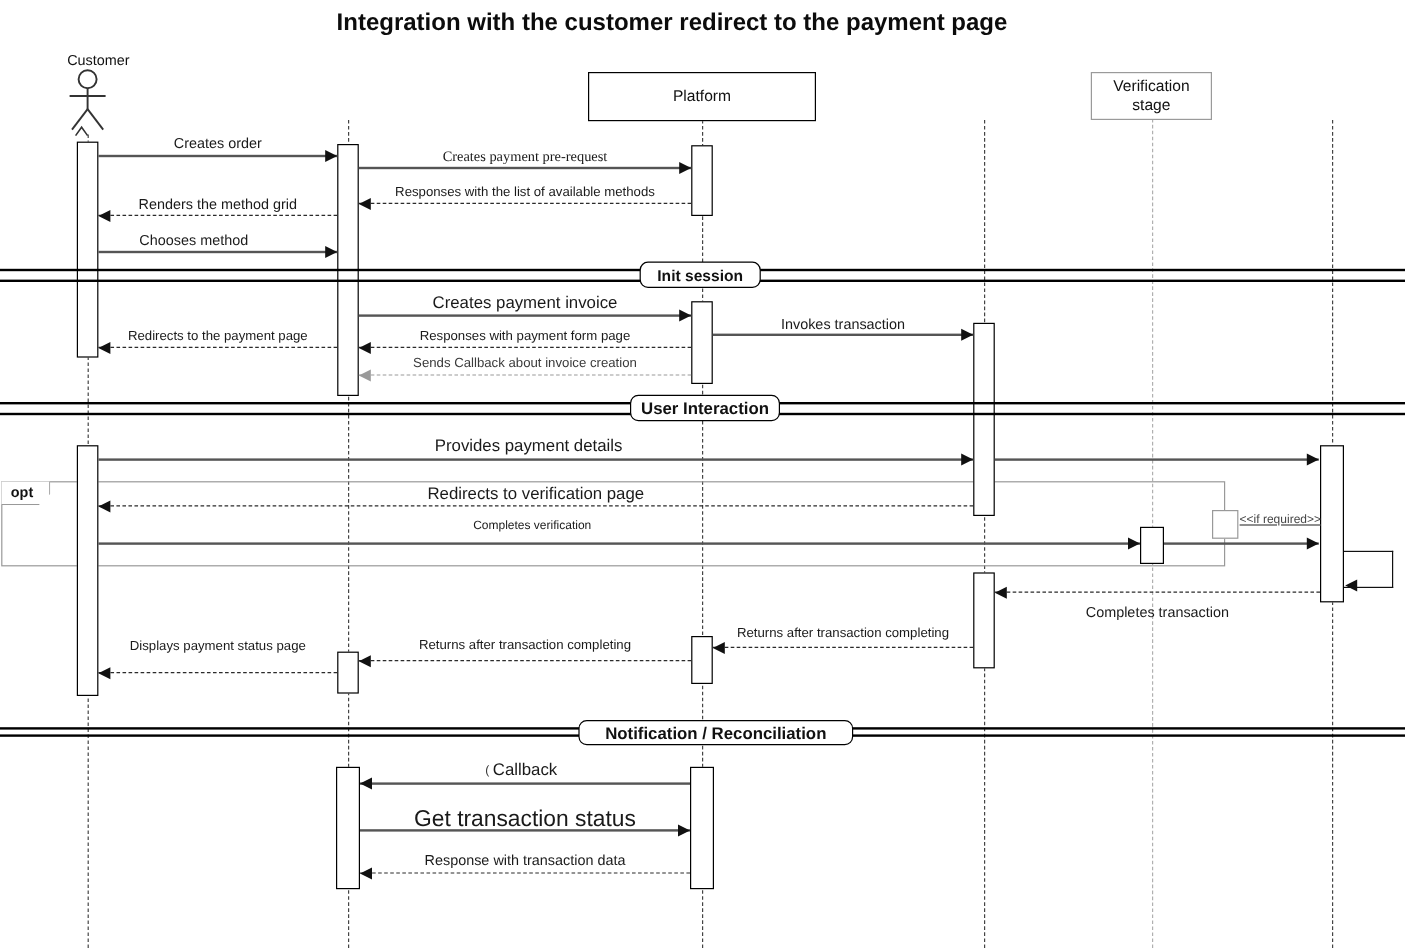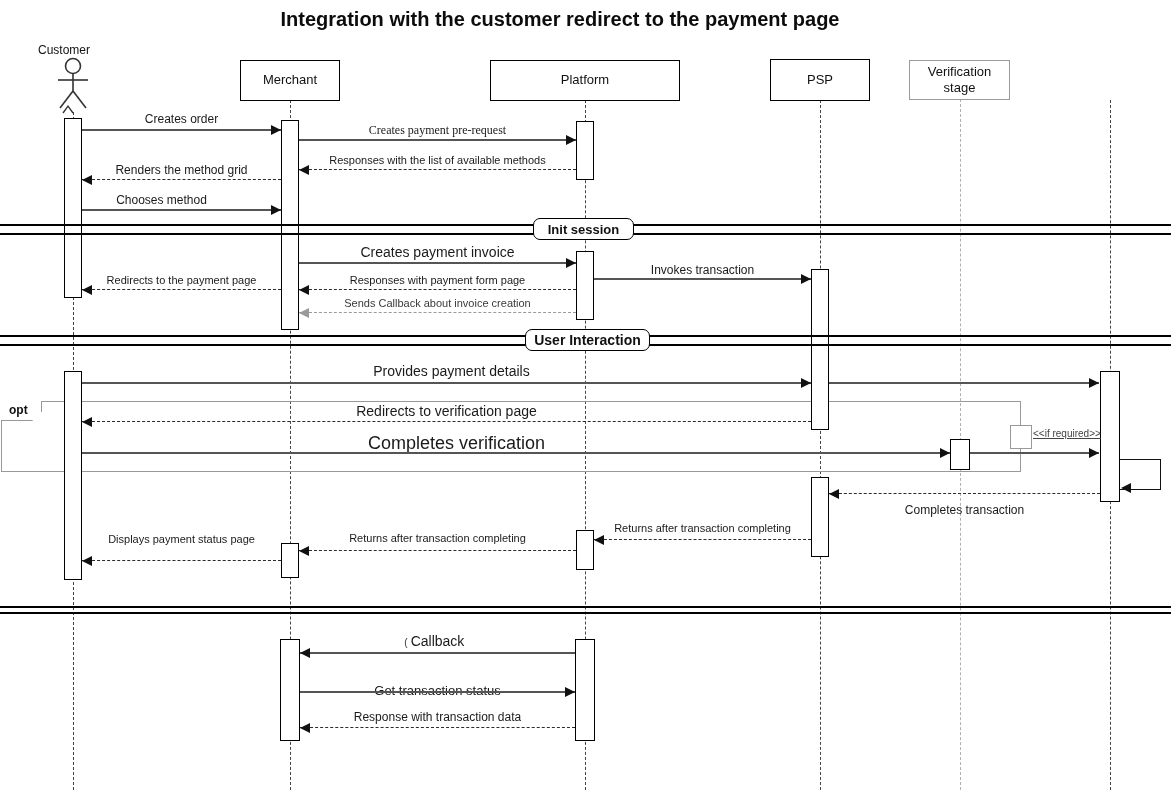--- a/index.html
+++ b/index.html
@@ -11,21 +11,21 @@
   .title {
     position:absolute; left:0; top:8px; width:1120px; text-align:center;
     font-size:20px; font-weight:bold; color:#0c0c0c; z-index:6;
   }
   .pbox {
     position:absolute; background:#fff; border:1.5px solid #000; box-sizing:border-box;
     display:flex; align-items:center; justify-content:center; text-align:center;
     font-size:13px; line-height:1.25; z-index:3;
   }
   .pbox.gray { border-color:#9a9a9a; }
-  .plabel { position:absolute; font-size:12px; text-align:left; z-index:3; }
+  .plabel { position:absolute; font-size:12px; text-align:right; z-index:3; }
   .lifeline { position:absolute; width:0; border-left:1px dashed #444; z-index:1; }
   .lifeline.gray { border-left-color:#b0b0b0; }
   .bar {
     position:absolute; background:#fff; border:1.5px solid #000;
     box-sizing:border-box; z-index:3;
   }
   .mlabel {
     position:absolute; text-align:center; font-size:12px; color:#1a1a1a;
     z-index:4; white-space:nowrap;
   }
@@ -78,28 +78,22 @@
     <svg width="36" height="57" viewBox="0 0 36 57">
       <circle cx="18" cy="9" r="7.5" fill="#fff" stroke="#333" stroke-width="1.6"></circle>
       <line x1="18" y1="16.5" x2="18" y2="34" stroke="#333" stroke-width="1.6"></line>
       <line x1="3" y1="23" x2="33" y2="23" stroke="#333" stroke-width="1.6"></line>
       <line x1="18" y1="34" x2="5" y2="51" stroke="#333" stroke-width="1.6"></line>
       <line x1="18" y1="34" x2="31" y2="51" stroke="#333" stroke-width="1.6"></line>
       <polyline points="8,56 13,49 18,56" fill="none" stroke="#333" stroke-width="1.3"></polyline>
     </svg>
   </div>
 
-  <div class="pbox" style="left:240px; top:60px; width:100px; height:41px;">
-    <span>Merchant</span>
-  </div>
   <div class="pbox" style="left:490px; top:60px; width:190px; height:41px;">
     <span>Platform</span>
-  </div>
-  <div class="pbox" style="left:770px; top:59px; width:100px; height:42px;">
-    <span>PSP</span>
   </div>
   <div class="pbox gray" style="left:909px; top:60px; width:101px; height:40px; padding:0 10px;">
     <span style="white-space:normal;">Verification stage</span>
   </div>
 
   <div class="optbox" style="left:1px; top:401px; width:1018px; height:69px;"></div>
   <div class="optlab">opt</div>
 
   <div class="bar" style="left:64px;  top:118px; width:18px; height:180px;"></div>
   <div class="bar" style="left:64px;  top:371px; width:18px; height:209px;"></div>
@@ -181,35 +175,35 @@
     <div class="ah ah-l gray" style="left:299px; top:308px;"></div>
   </div>
 
   <div class="divline" style="top:335px;"></div>
   <div class="divline" style="top:344px;"></div>
   <div class="divlabel" style="left:525px; top:329px; width:125px; height:22px; font-size:14px;">
     <span>User Interaction</span>
   </div>
 
   <div>
-    <div class="mlabel lg" style="left:87px; top:363px; width:729px;">Provides payment details</div>
+    <div class="mlabel lg" style="left:76px; top:363px; width:729px;">Provides payment details</div>
     <div class="mline solid" style="left:82px; top:382px; width:729px;"></div>
     <div class="ah ah-r" style="left:801px; top:378px;"></div>
     <div class="mline solid" style="left:829px; top:382px; width:270px;"></div>
     <div class="ah ah-r" style="left:1089px; top:378px;"></div>
   </div>
 
   <div>
     <div class="mlabel lg" style="left:82px; top:403px; width:729px;">Redirects to verification page</div>
     <div class="mline dashed" style="left:82px; top:421px; width:729px;"></div>
     <div class="ah ah-l" style="left:82px; top:417px;"></div>
   </div>
 
   <div>
-    <div class="mlabel" style="left:92px; top:433px; width:729px; font-size:18px;">Completes verification</div>
+    <div class="mlabel" style="left:79px; top:433px; width:729px; font-size:10px;">Completes verification</div>
     <div class="mline solid" style="left:82px; top:452px; width:868px;"></div>
     <div class="ah ah-r" style="left:940px; top:448px;"></div>
     <div class="mline solid" style="left:970px; top:452px; width:129px;"></div>
     <div class="ah ah-r" style="left:1089px; top:448px;"></div>
   </div>
 
   <div class="ifbox" style="left:1010px; top:425px; width:20px; height:22px;"></div>
   <div class="iftext" style="left:1033px; top:428px;text-decoration:underline;">&lt;&lt;if required&gt;&gt;</div>
 
   <div class="selfloop" style="left:1120px; top:459px; width:40px; height:29px;"></div>
@@ -234,30 +228,33 @@
   </div>
 
   <div>
     <div class="mlabel sm" style="left:82px; top:533px; width:199px;">Displays payment status page</div>
     <div class="mline dashed" style="left:82px; top:560px; width:199px;"></div>
     <div class="ah ah-l" style="left:82px; top:556px;"></div>
   </div>
 
   <div class="divline" style="top:606px;"></div>
   <div class="divline" style="top:612px;"></div>
+  <div class="divlabel" style="left:482px; top:600px; width:229px; height:21px; font-size:14px;">
+    <span>Notification / Reconciliation</span>
+  </div>
 
   <div>
     <div class="mlabel" style="left:401px; top:637px; width:10px; font-size:10px; color:#333;">(</div>
     <div class="mlabel lg" style="left:300px; top:633px; width:275px;">Callback</div>
     <div class="mline solid" style="left:300px; top:652px; width:275px;"></div>
     <div class="ah ah-l" style="left:300px; top:648px;"></div>
   </div>
 
   <div>
-    <div class="mlabel lg" style="left:300px; top:672px; width:275px; font-size:13px;margin-top:11px;">Get transaction status</div>
+    <div class="mlabel lg" style="left:300px; top:672px; width:275px; font-size:19px;">Get transaction status</div>
     <div class="mline solid" style="left:300px; top:691px; width:275px;"></div>
     <div class="ah ah-r" style="left:565px; top:687px;"></div>
   </div>
 
   <div>
     <div class="mlabel sm" style="left:300px; top:710px; width:275px; font-size:12px;">Response with transaction data</div>
     <div class="mline dashed" style="left:300px; top:727px; width:275px;"></div>
     <div class="ah ah-l" style="left:300px; top:723px;"></div>
   </div>
 

